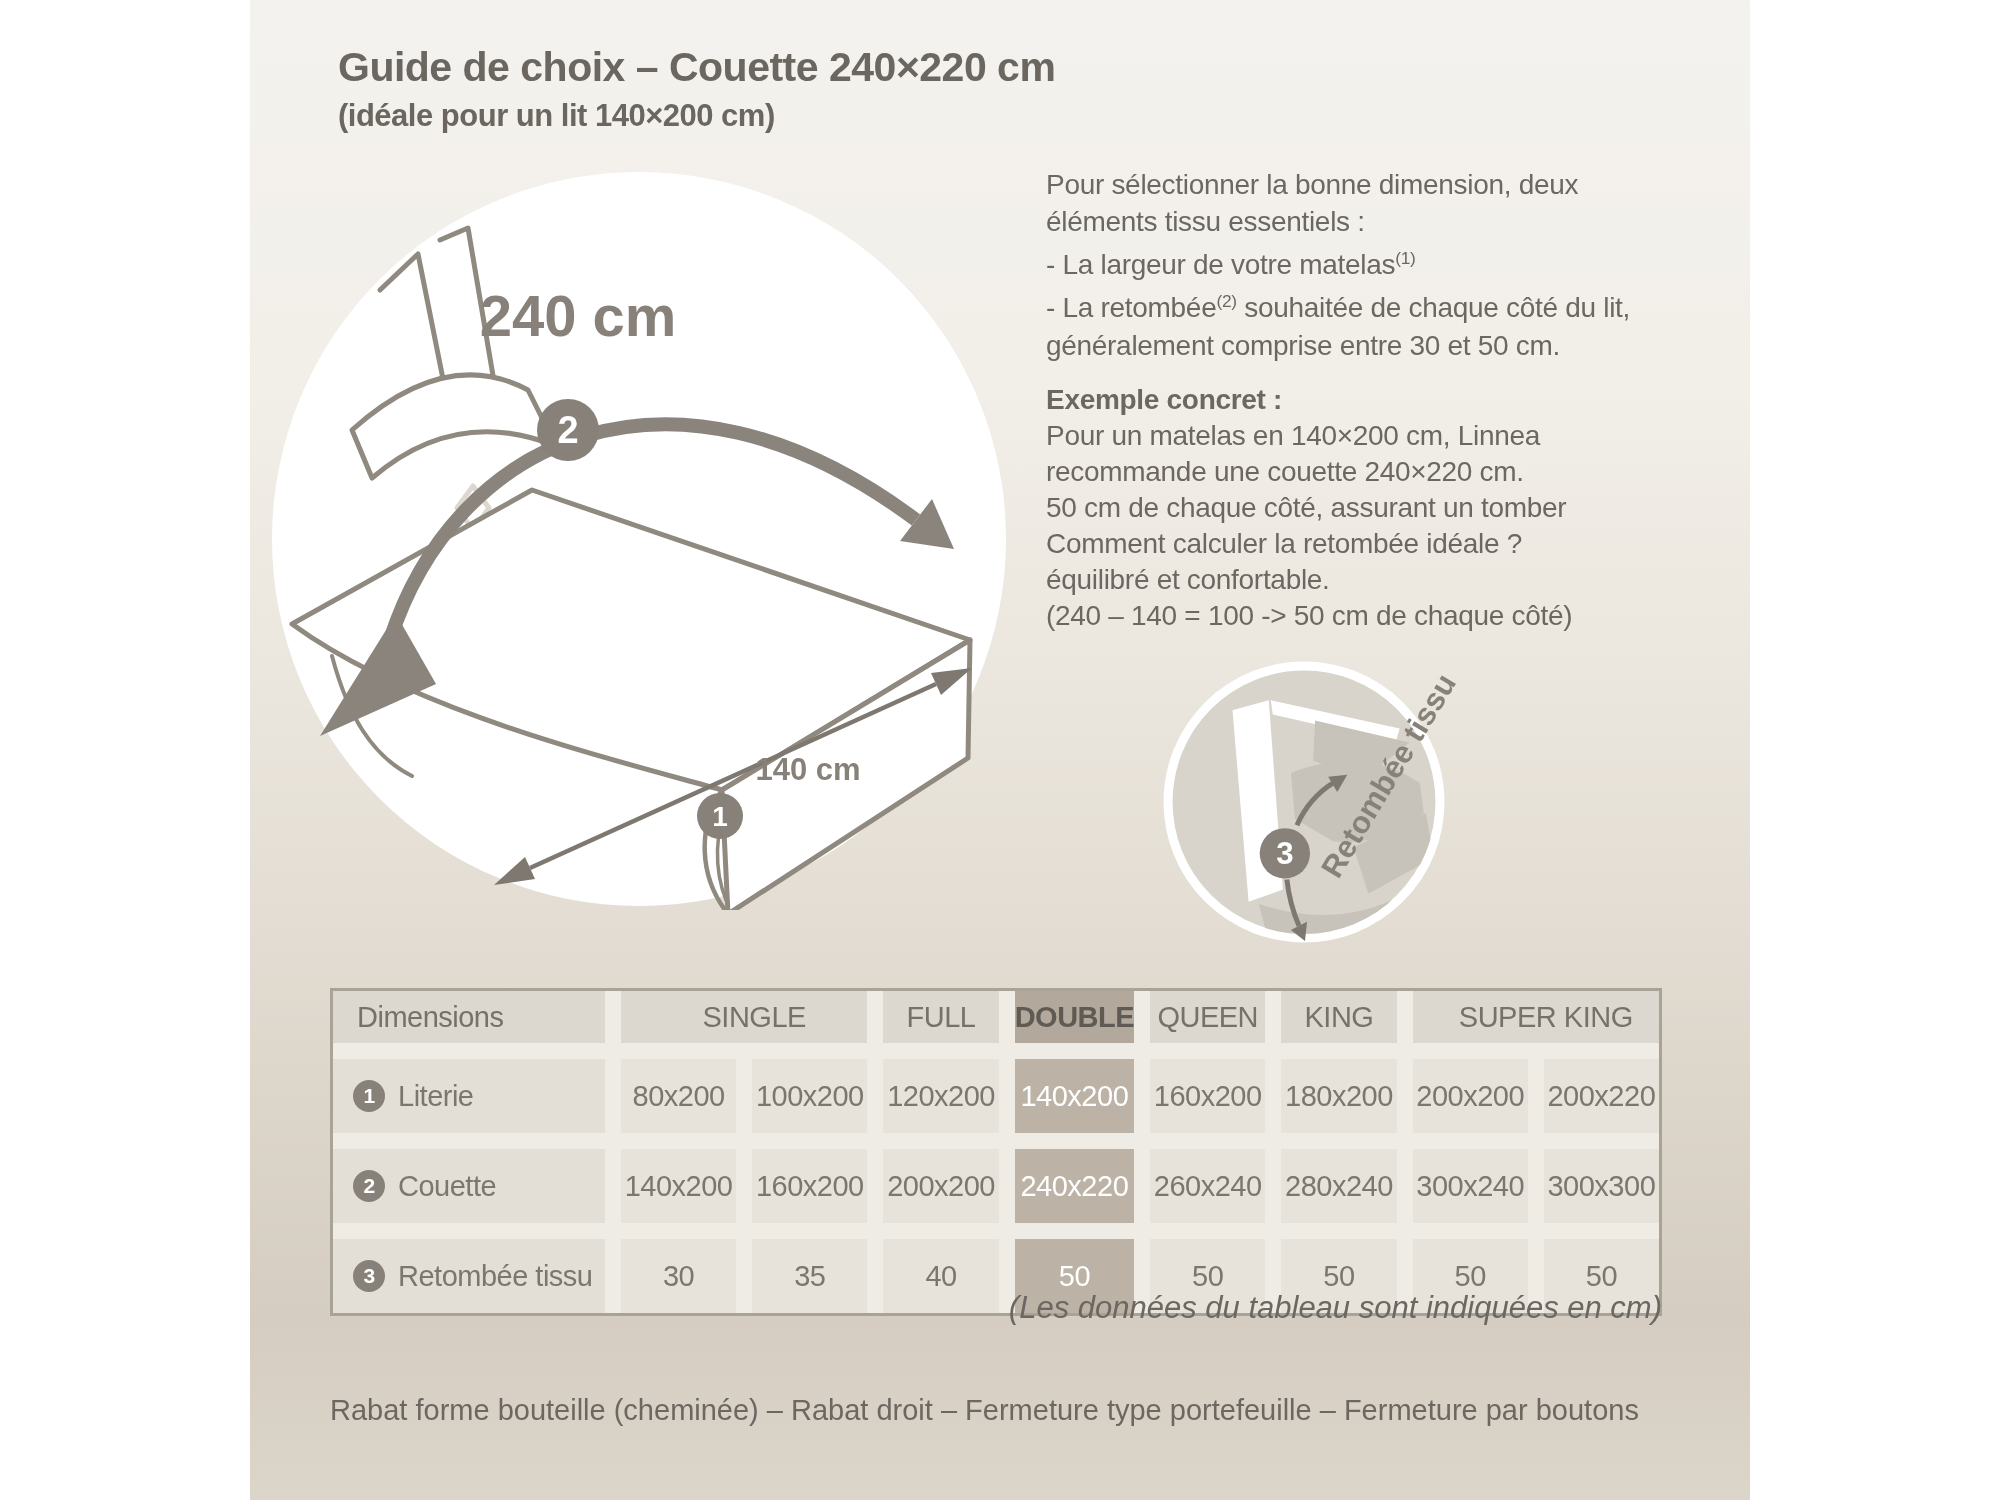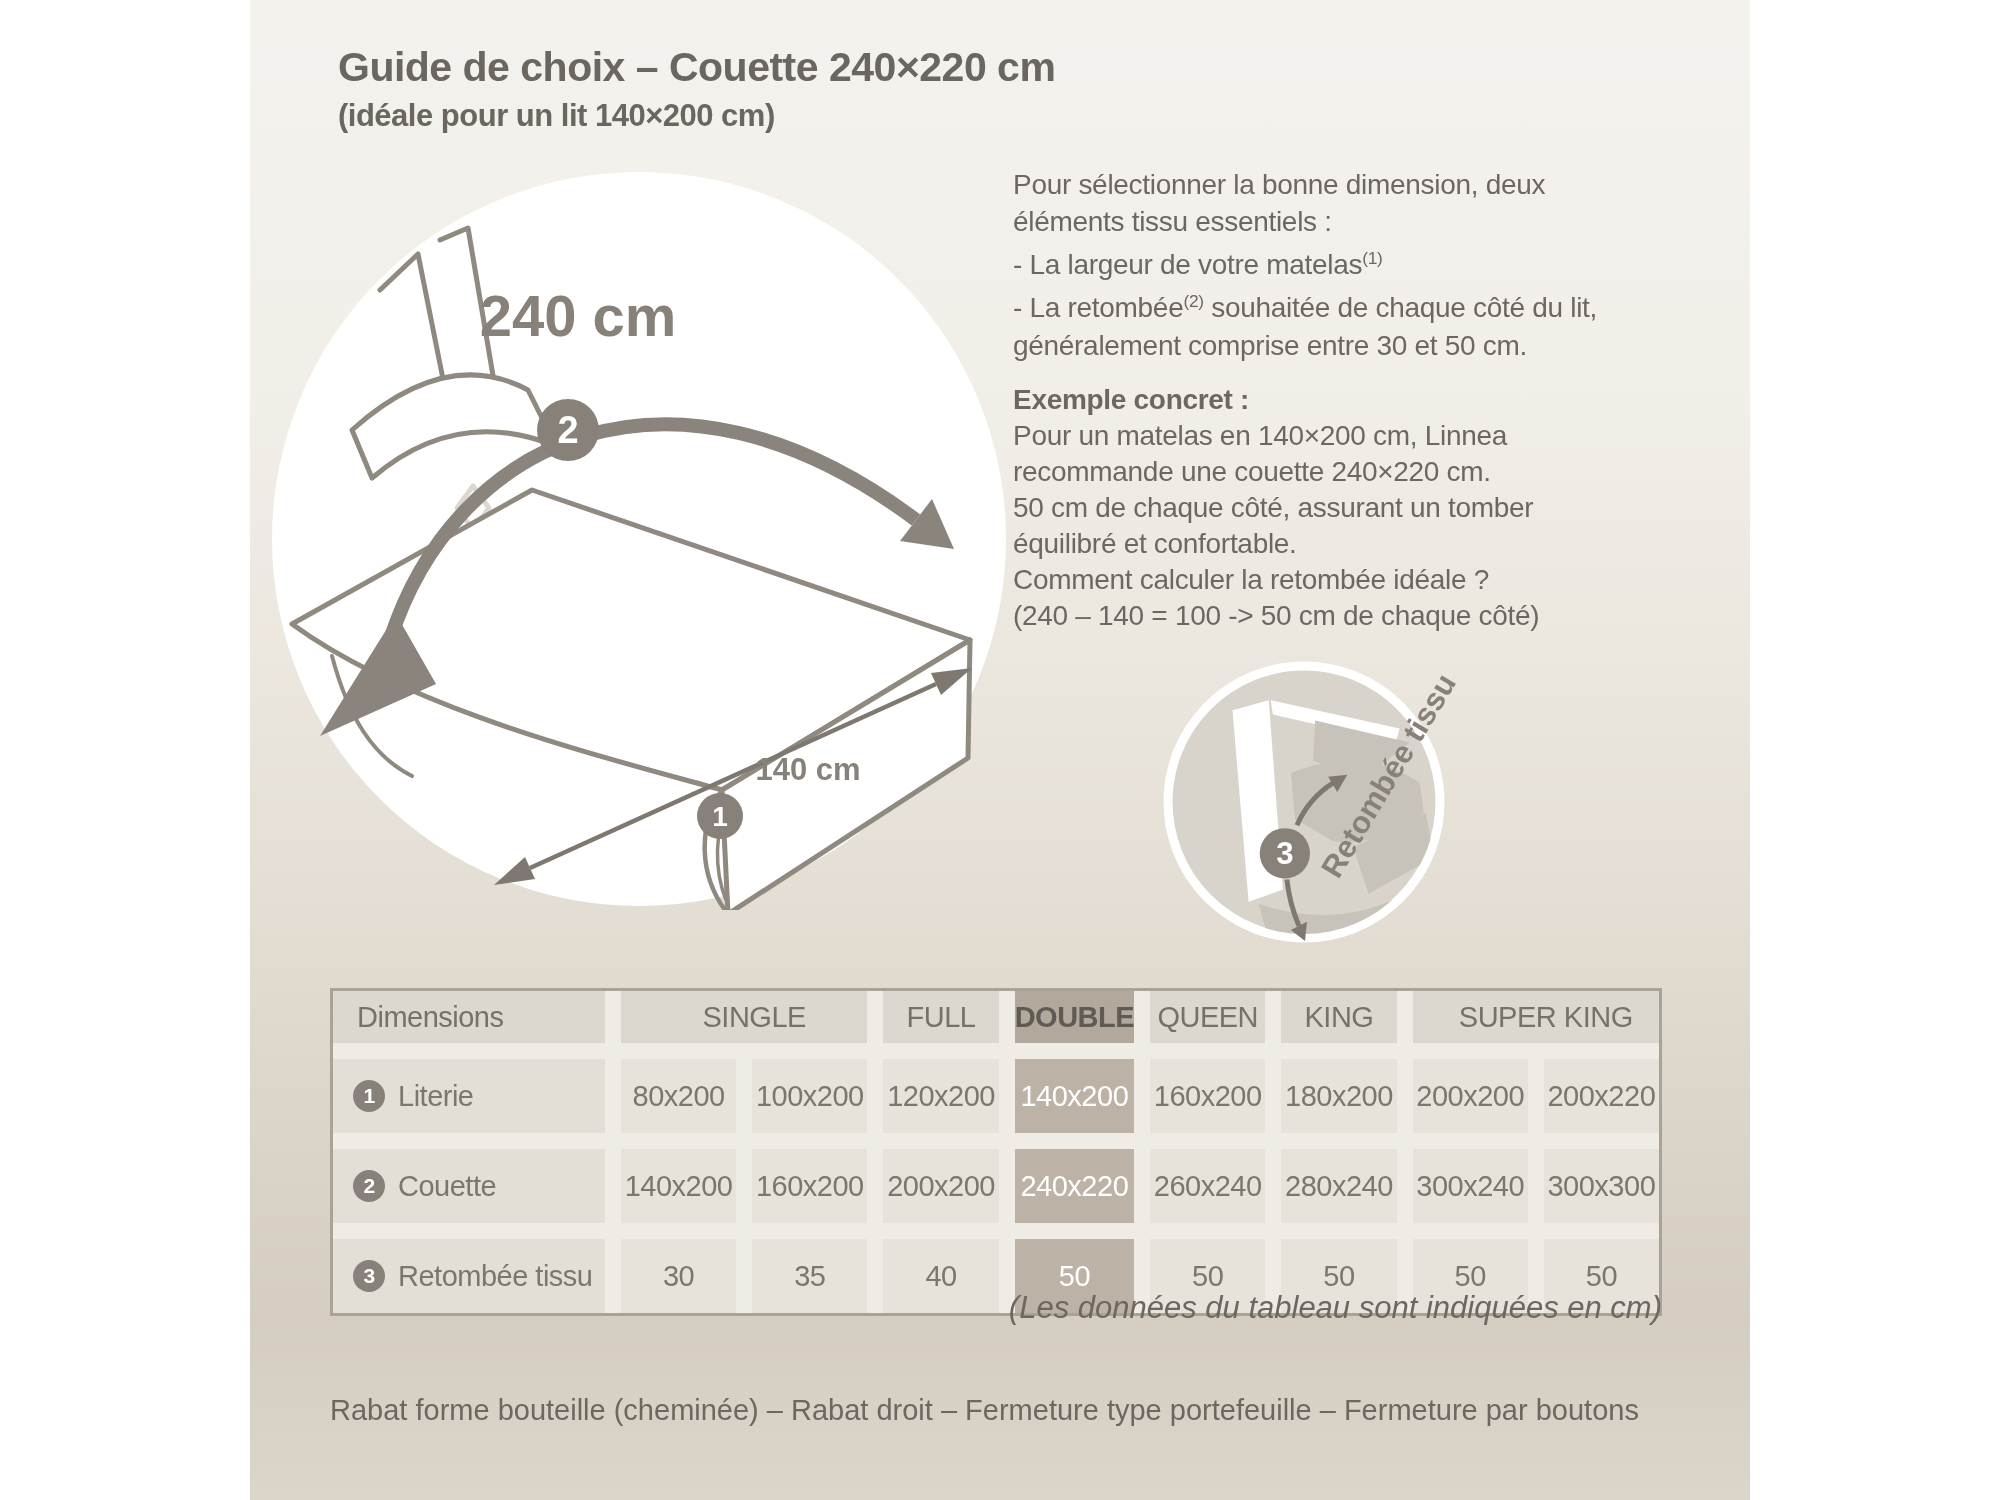--- a/index.html
+++ b/index.html
@@ -7,21 +7,21 @@
               font-family:"Liberation Sans", sans-serif; }
   .stage { position:relative; width:2000px; height:1500px; background:#ffffff; }
   .content { position:absolute; left:250px; top:0; width:1500px; height:1500px;
     background:linear-gradient(180deg,#f4f2ee 0%,#f2efe9 25%,#eae5dc 48%,#ddd6cb 72%,#d5cdc2 88%,#dcd5ca 100%); }
 
   .page-title { position:absolute; left:88px; top:44px; font-size:41px; font-weight:bold;
     color:#6b6760; letter-spacing:-0.5px; }
   .page-subtitle { position:absolute; left:88px; top:98px; font-size:31px; font-weight:bold;
     color:#6b6760; letter-spacing:-0.5px; }
 
-  .rightcol { position:absolute; left:763px; top:166px; width:660px; color:#6c6761; }
+  .rightcol { position:absolute; left:796px; top:166px; width:660px; color:#6c6761; }
   .tline { font-size:28px; line-height:37px; letter-spacing:-0.3px; }
   .example { margin-top:18px; }
   .example .tline { line-height:36px; }
   .bold { font-weight:bold; }
   sup { font-size:0.62em; }
 
   svg.bigcirc { position:absolute; left:18px; top:168px; width:742px; height:742px; }
   svg.smallcirc { position:absolute; left:912px; top:660px; width:284px; height:284px; }
   .rot-label { position:absolute; left:1095px; top:848px; height:36px; white-space:nowrap;
     font-size:31px; font-weight:bold; color:#87817a; transform:rotate(-59deg);
@@ -95,22 +95,22 @@
         <div class="tline">éléments tissu essentiels :</div>
         <div class="tline"><span>- La largeur de votre matelas</span><sup>(1)</sup></div>
         <div class="tline"><span>- La retombée</span><sup>(2)</sup><span> souhaitée de chaque côté du lit,</span></div>
         <div class="tline">généralement comprise entre 30 et 50 cm.</div>
       </div>
       <div class="example">
         <div class="tline bold">Exemple concret :</div>
         <div class="tline">Pour un matelas en 140×200 cm, Linnea</div>
         <div class="tline">recommande une couette 240×220 cm.</div>
         <div class="tline">50 cm de chaque côté, assurant un tomber</div>
+        <div class="tline">Comment calculer la retombée idéale ?</div>
         <div class="tline">équilibré et confortable.</div>
-        <div class="tline">Comment calculer la retombée idéale ?</div>
         <div class="tline">(240 – 140 = 100  -&gt; 50 cm de chaque côté)</div>
       </div>
     </div>
 
     <svg class="smallcirc" viewBox="0 0 282 282">
       <clipPath id="scc">
           <circle cx="141" cy="141" r="131"></circle>
         </clipPath>
       <circle cx="141" cy="141" r="135" fill="#d8d4cc" stroke="#ffffff" stroke-width="9"></circle>
       <g clip-path="url(#scc)">

